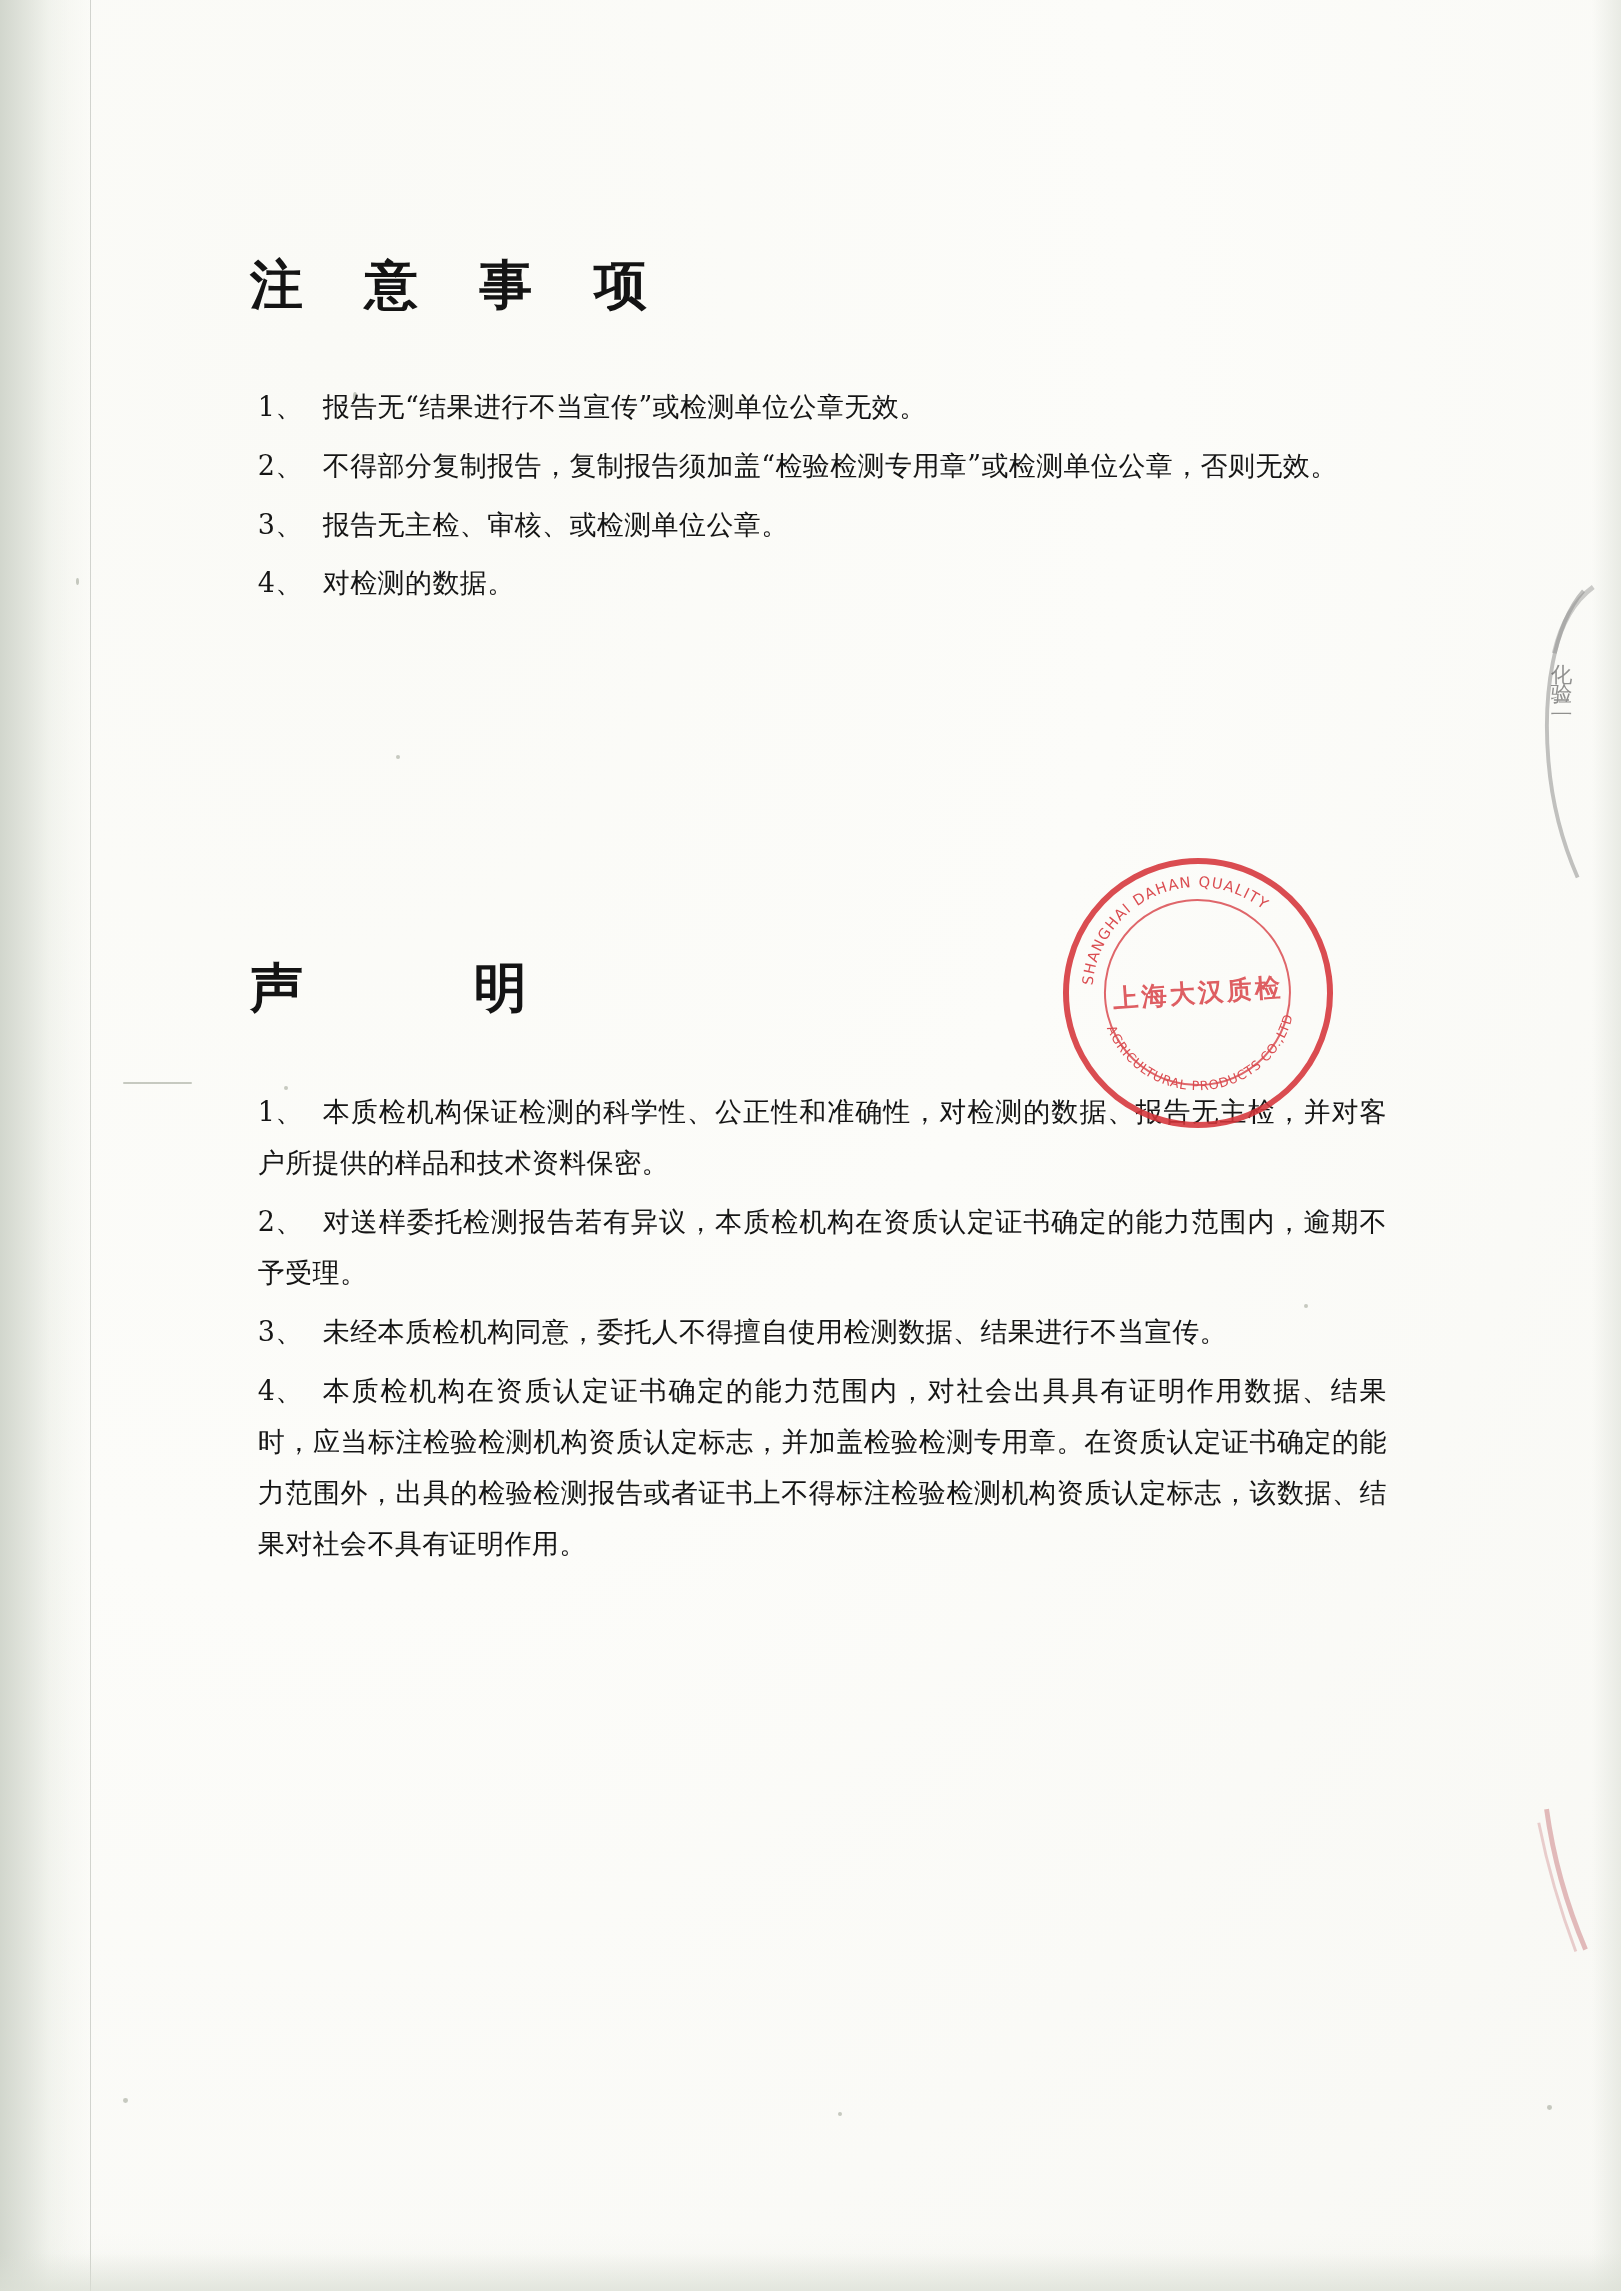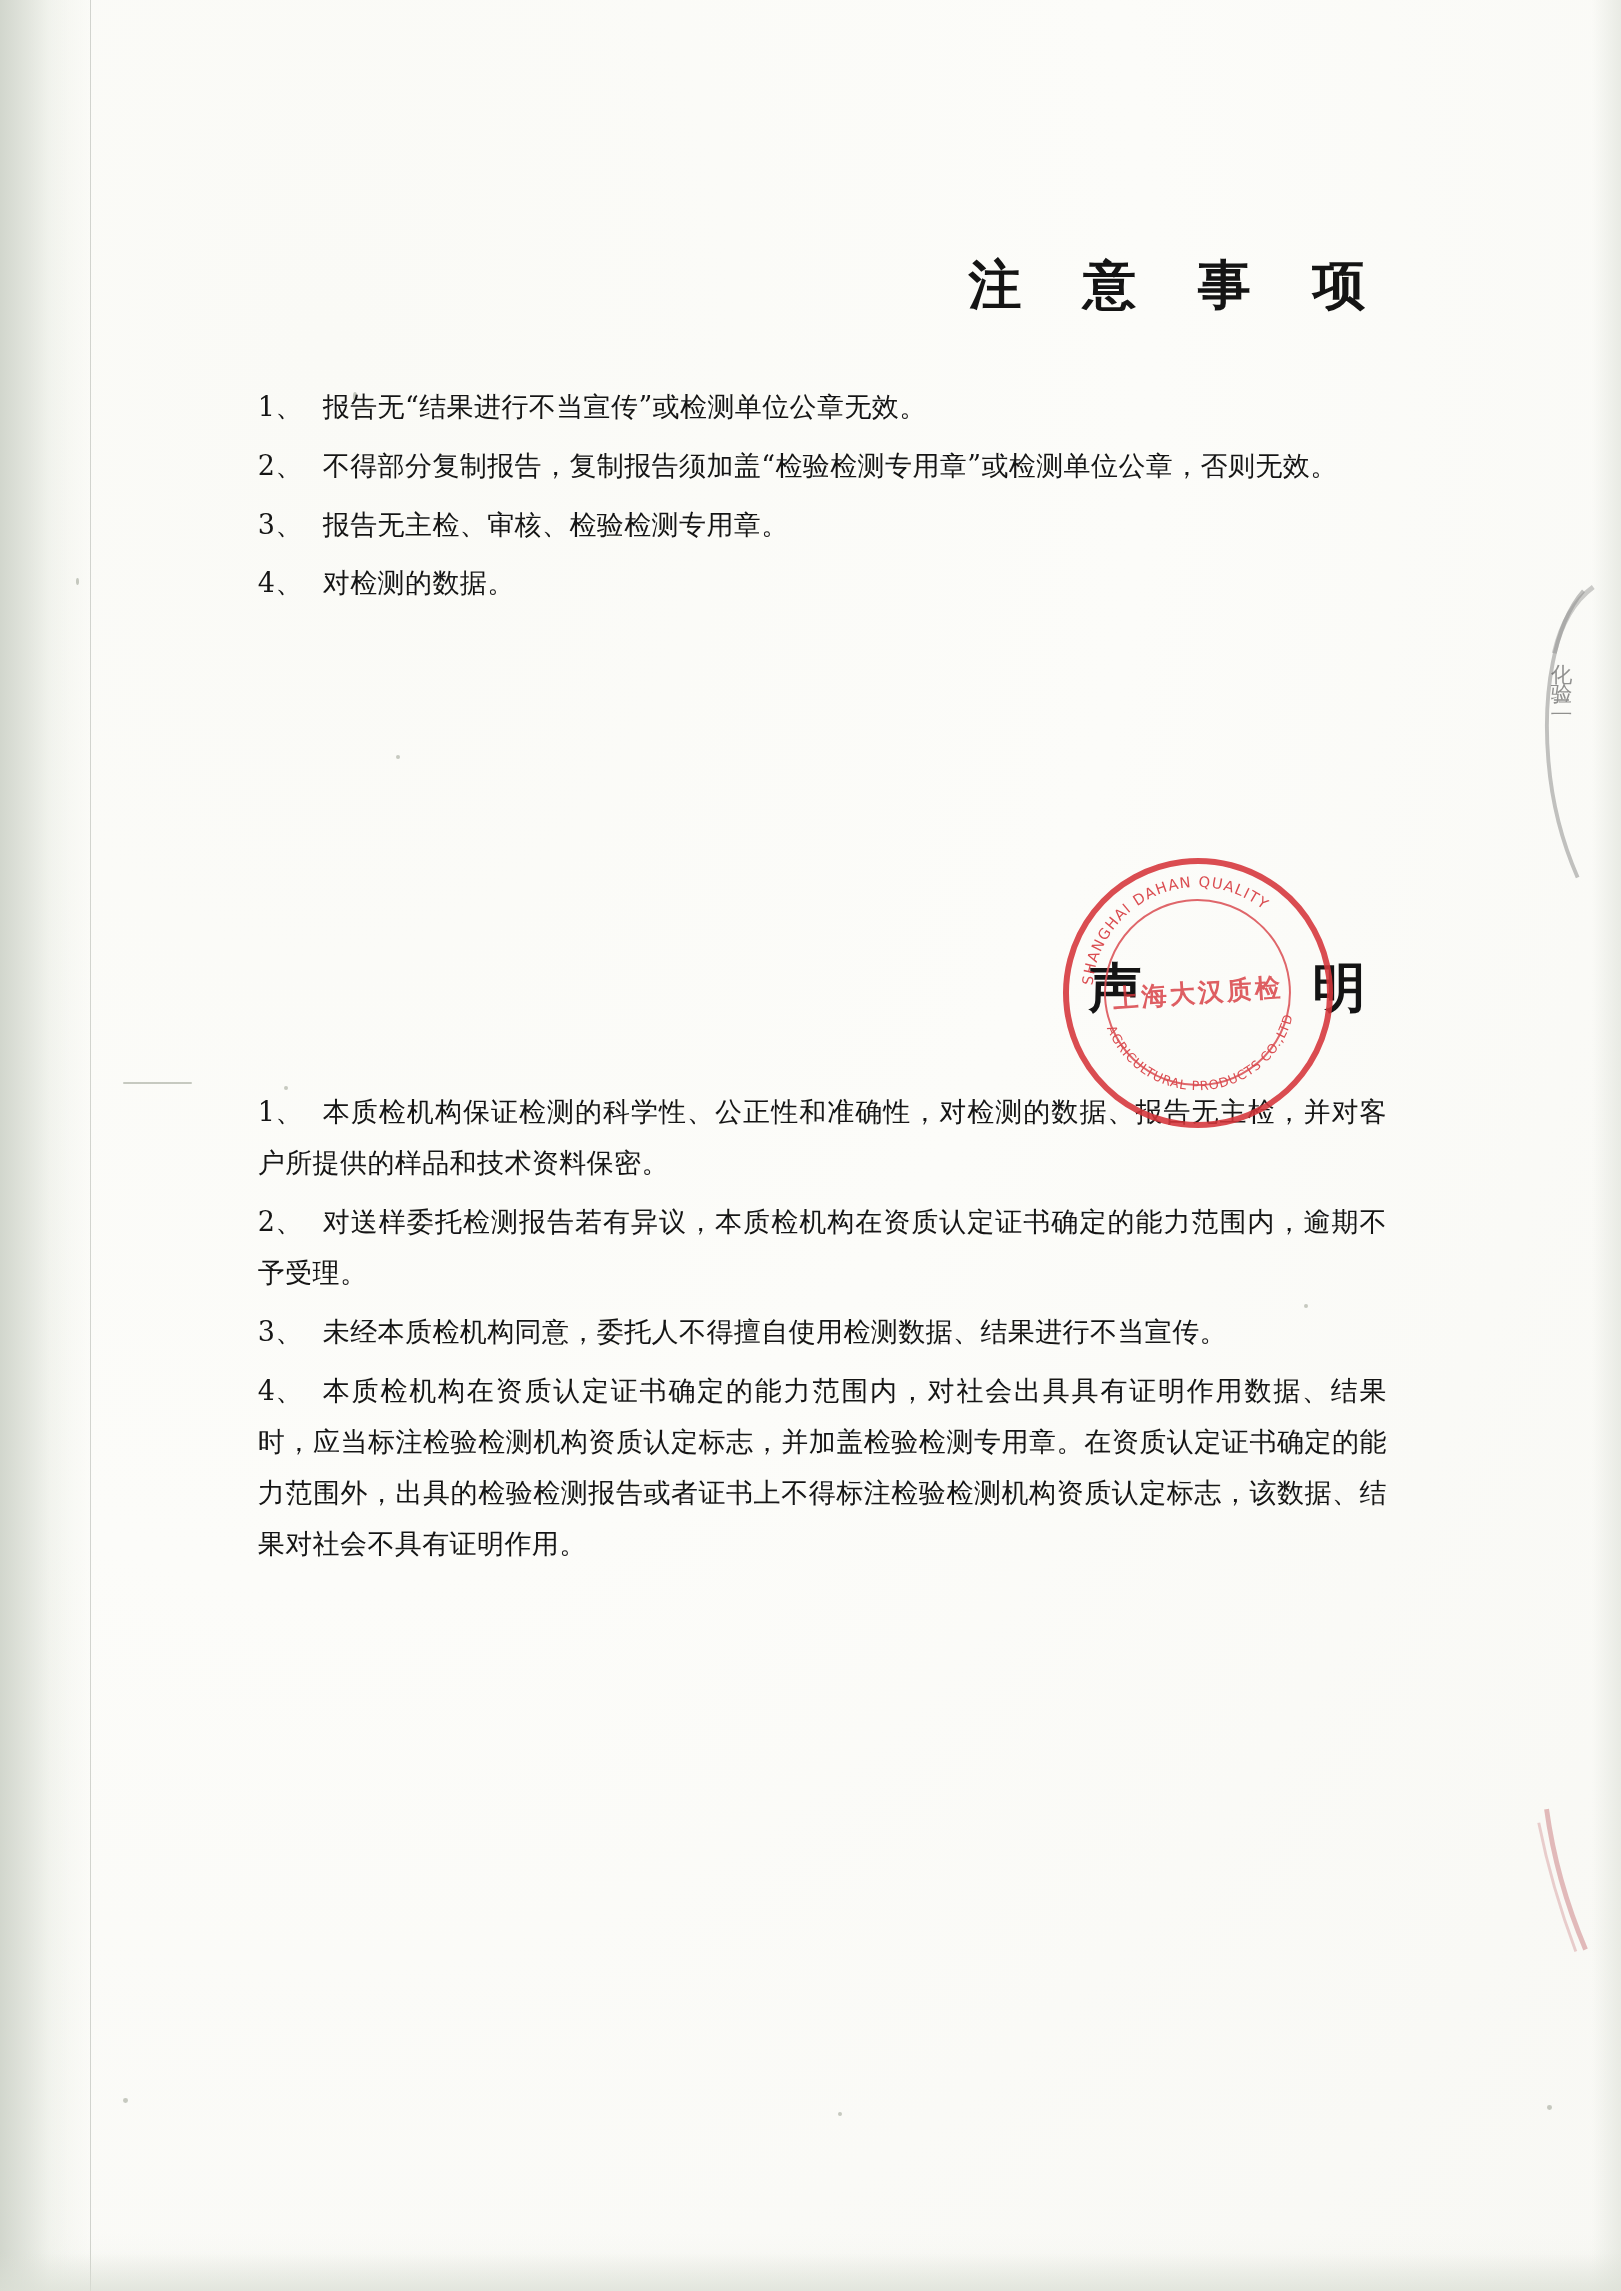--- a/index.html
+++ b/index.html
@@ -60,21 +60,21 @@
   }
 
   .content {
     position: absolute;
     left: 250px;
     top: 0;
     width: 1137px;
   }
 
   .doc-title {
-    text-align: right;
+    text-align: left;
     font-size: 53px;
     font-weight: 700;
     letter-spacing: 21.6px;
     color: #141414;
     font-family: "DejaVu Serif", "Liberation Serif", serif;
   }
   #title-notice { margin-top: 250px; }
   #title-statement { margin-top: 14px; }
 
   .list {
@@ -211,21 +211,21 @@
       <li>
         <span class="num">1、</span>
         <span class="txt">报告无“结果进行不当宣传”或检测单位公章无效。</span>
       </li>
       <li>
         <span class="num">2、</span>
         <span class="txt">不得部分复制报告，复制报告须加盖“检验检测专用章”或检测单位公章，否则无效。</span>
       </li>
       <li>
         <span class="num">3、</span>
-        <span class="txt">报告无主检、审核、检验检测专用章。</span>
+        <span class="txt">报告无主检、审核、或检测单位公章。</span>
       </li>
       <li>
         <span class="num">4、</span>
         <span class="txt">对检测的数据。</span>
       </li>
     </ul>
 
     <div class="spacer-seal"></div>
 
     <h1 class="doc-title" id="title-statement">声　　明</h1>

